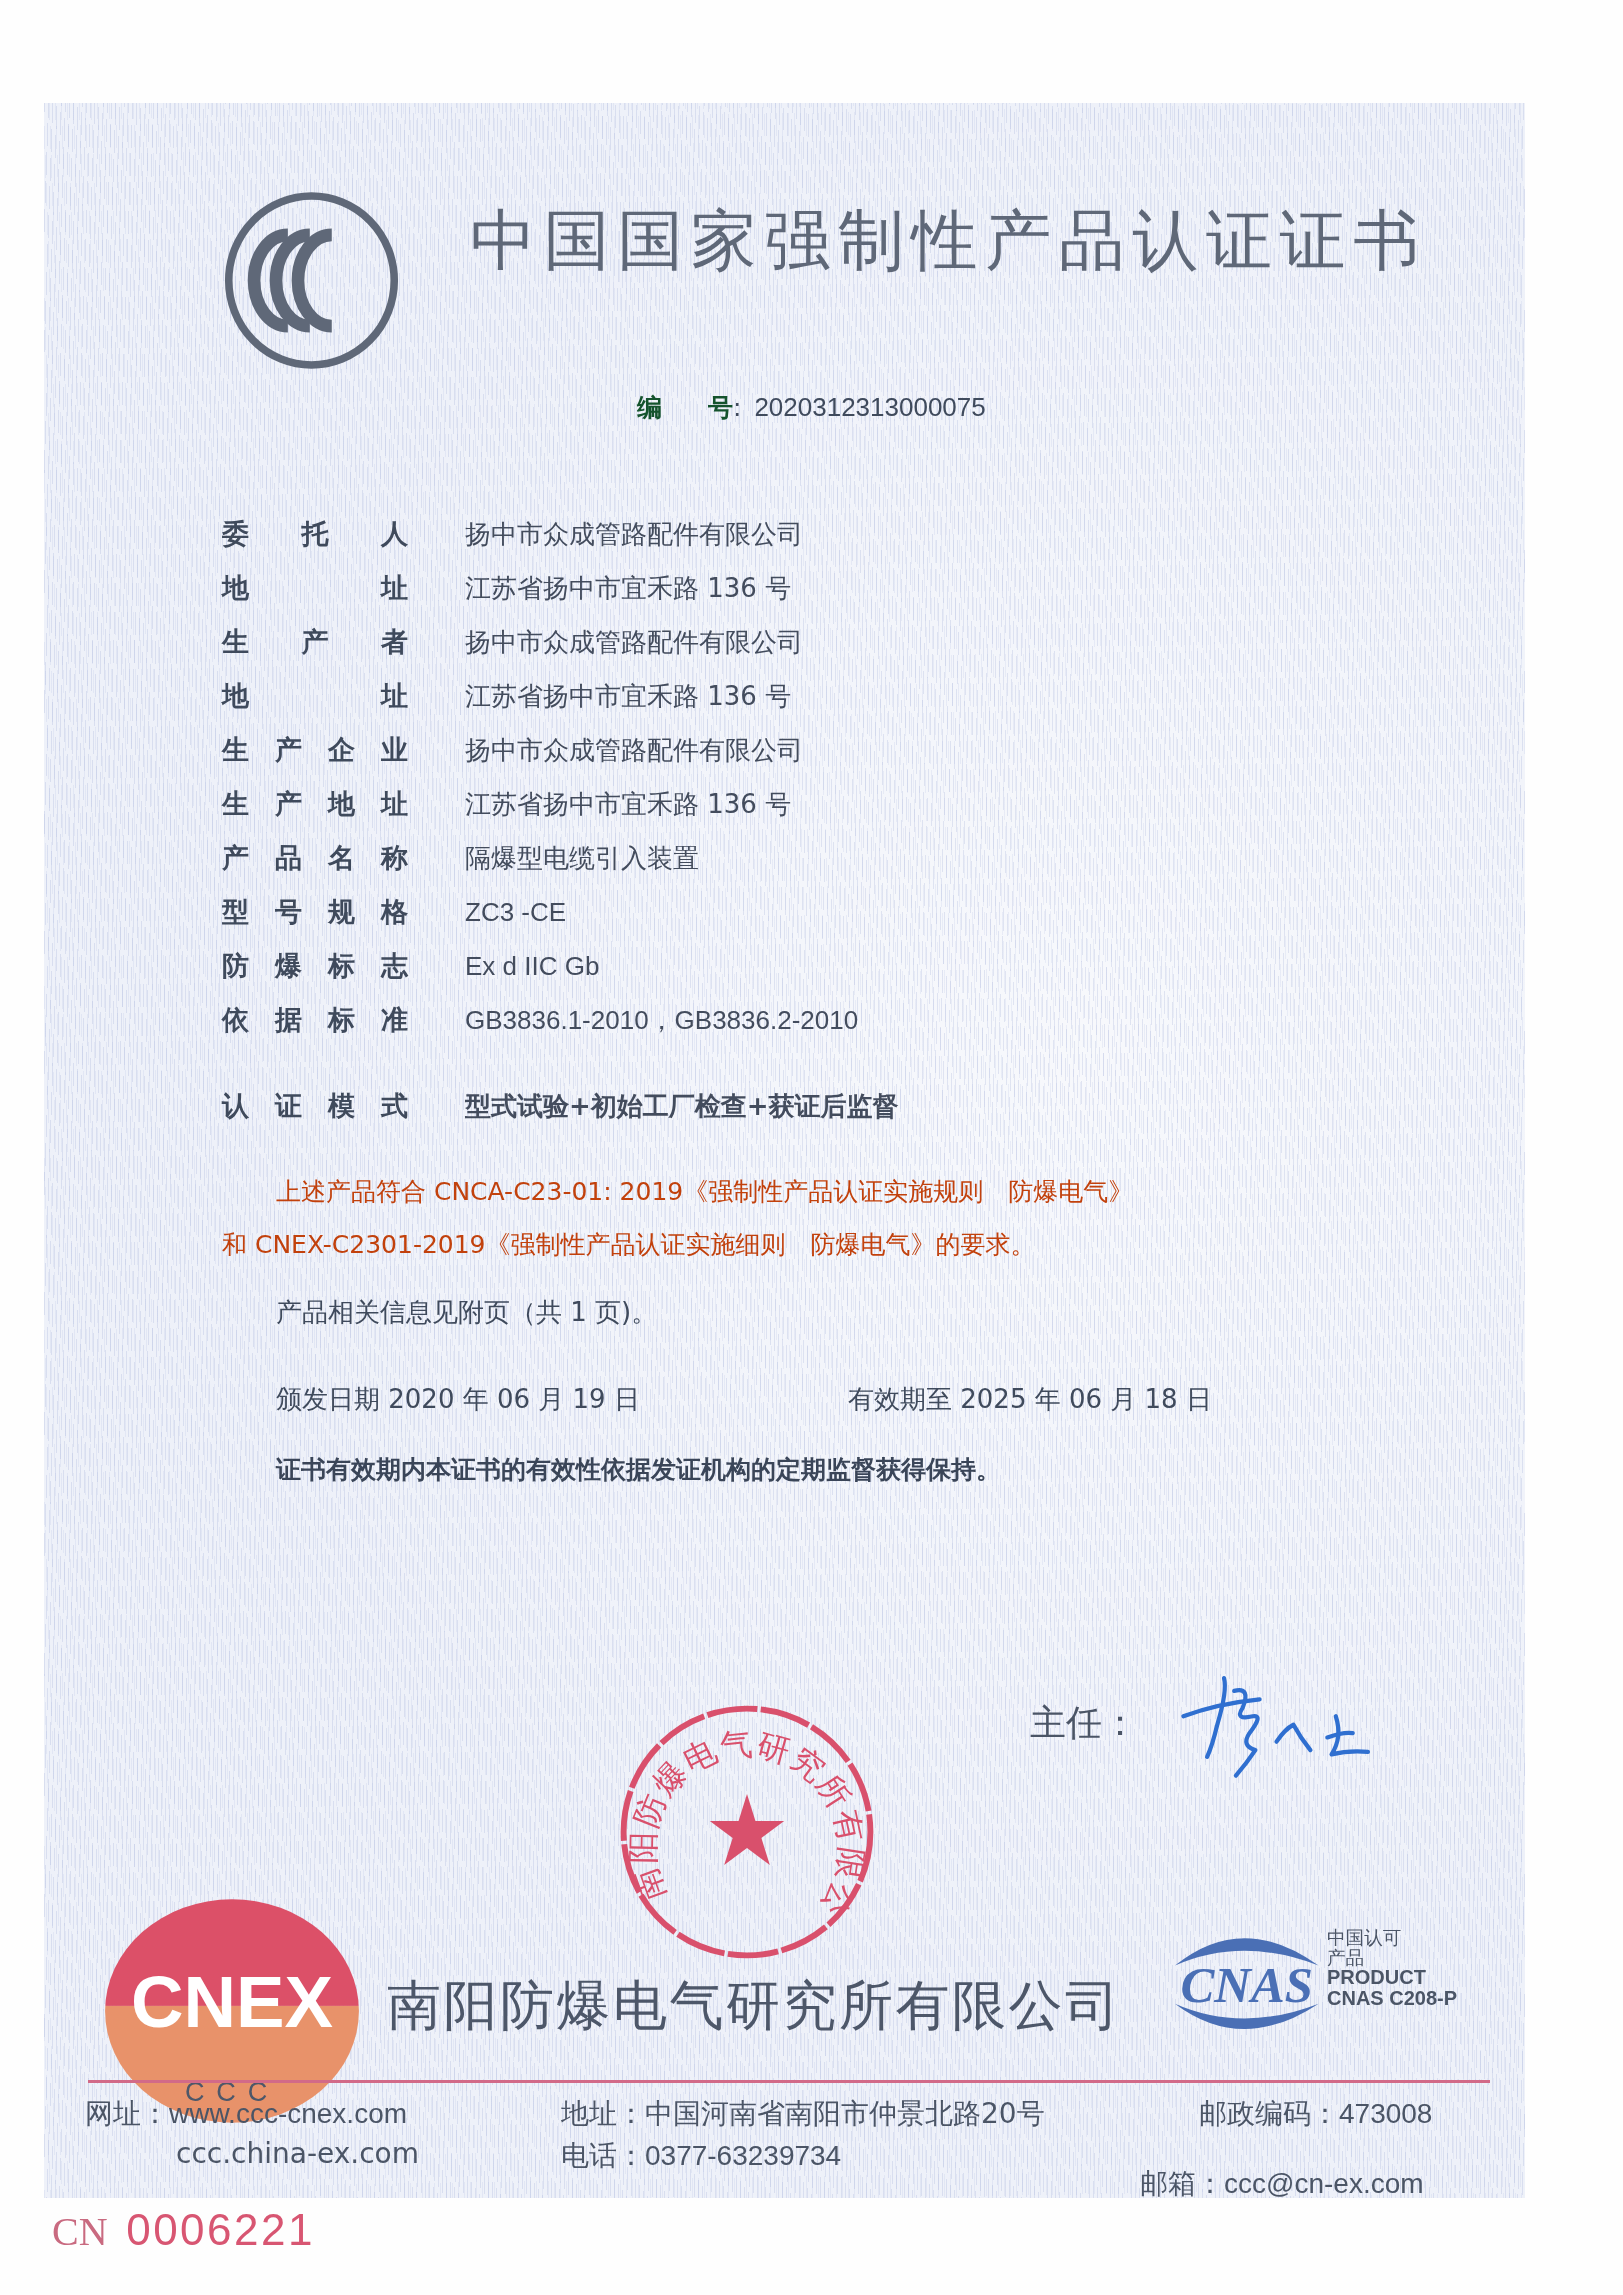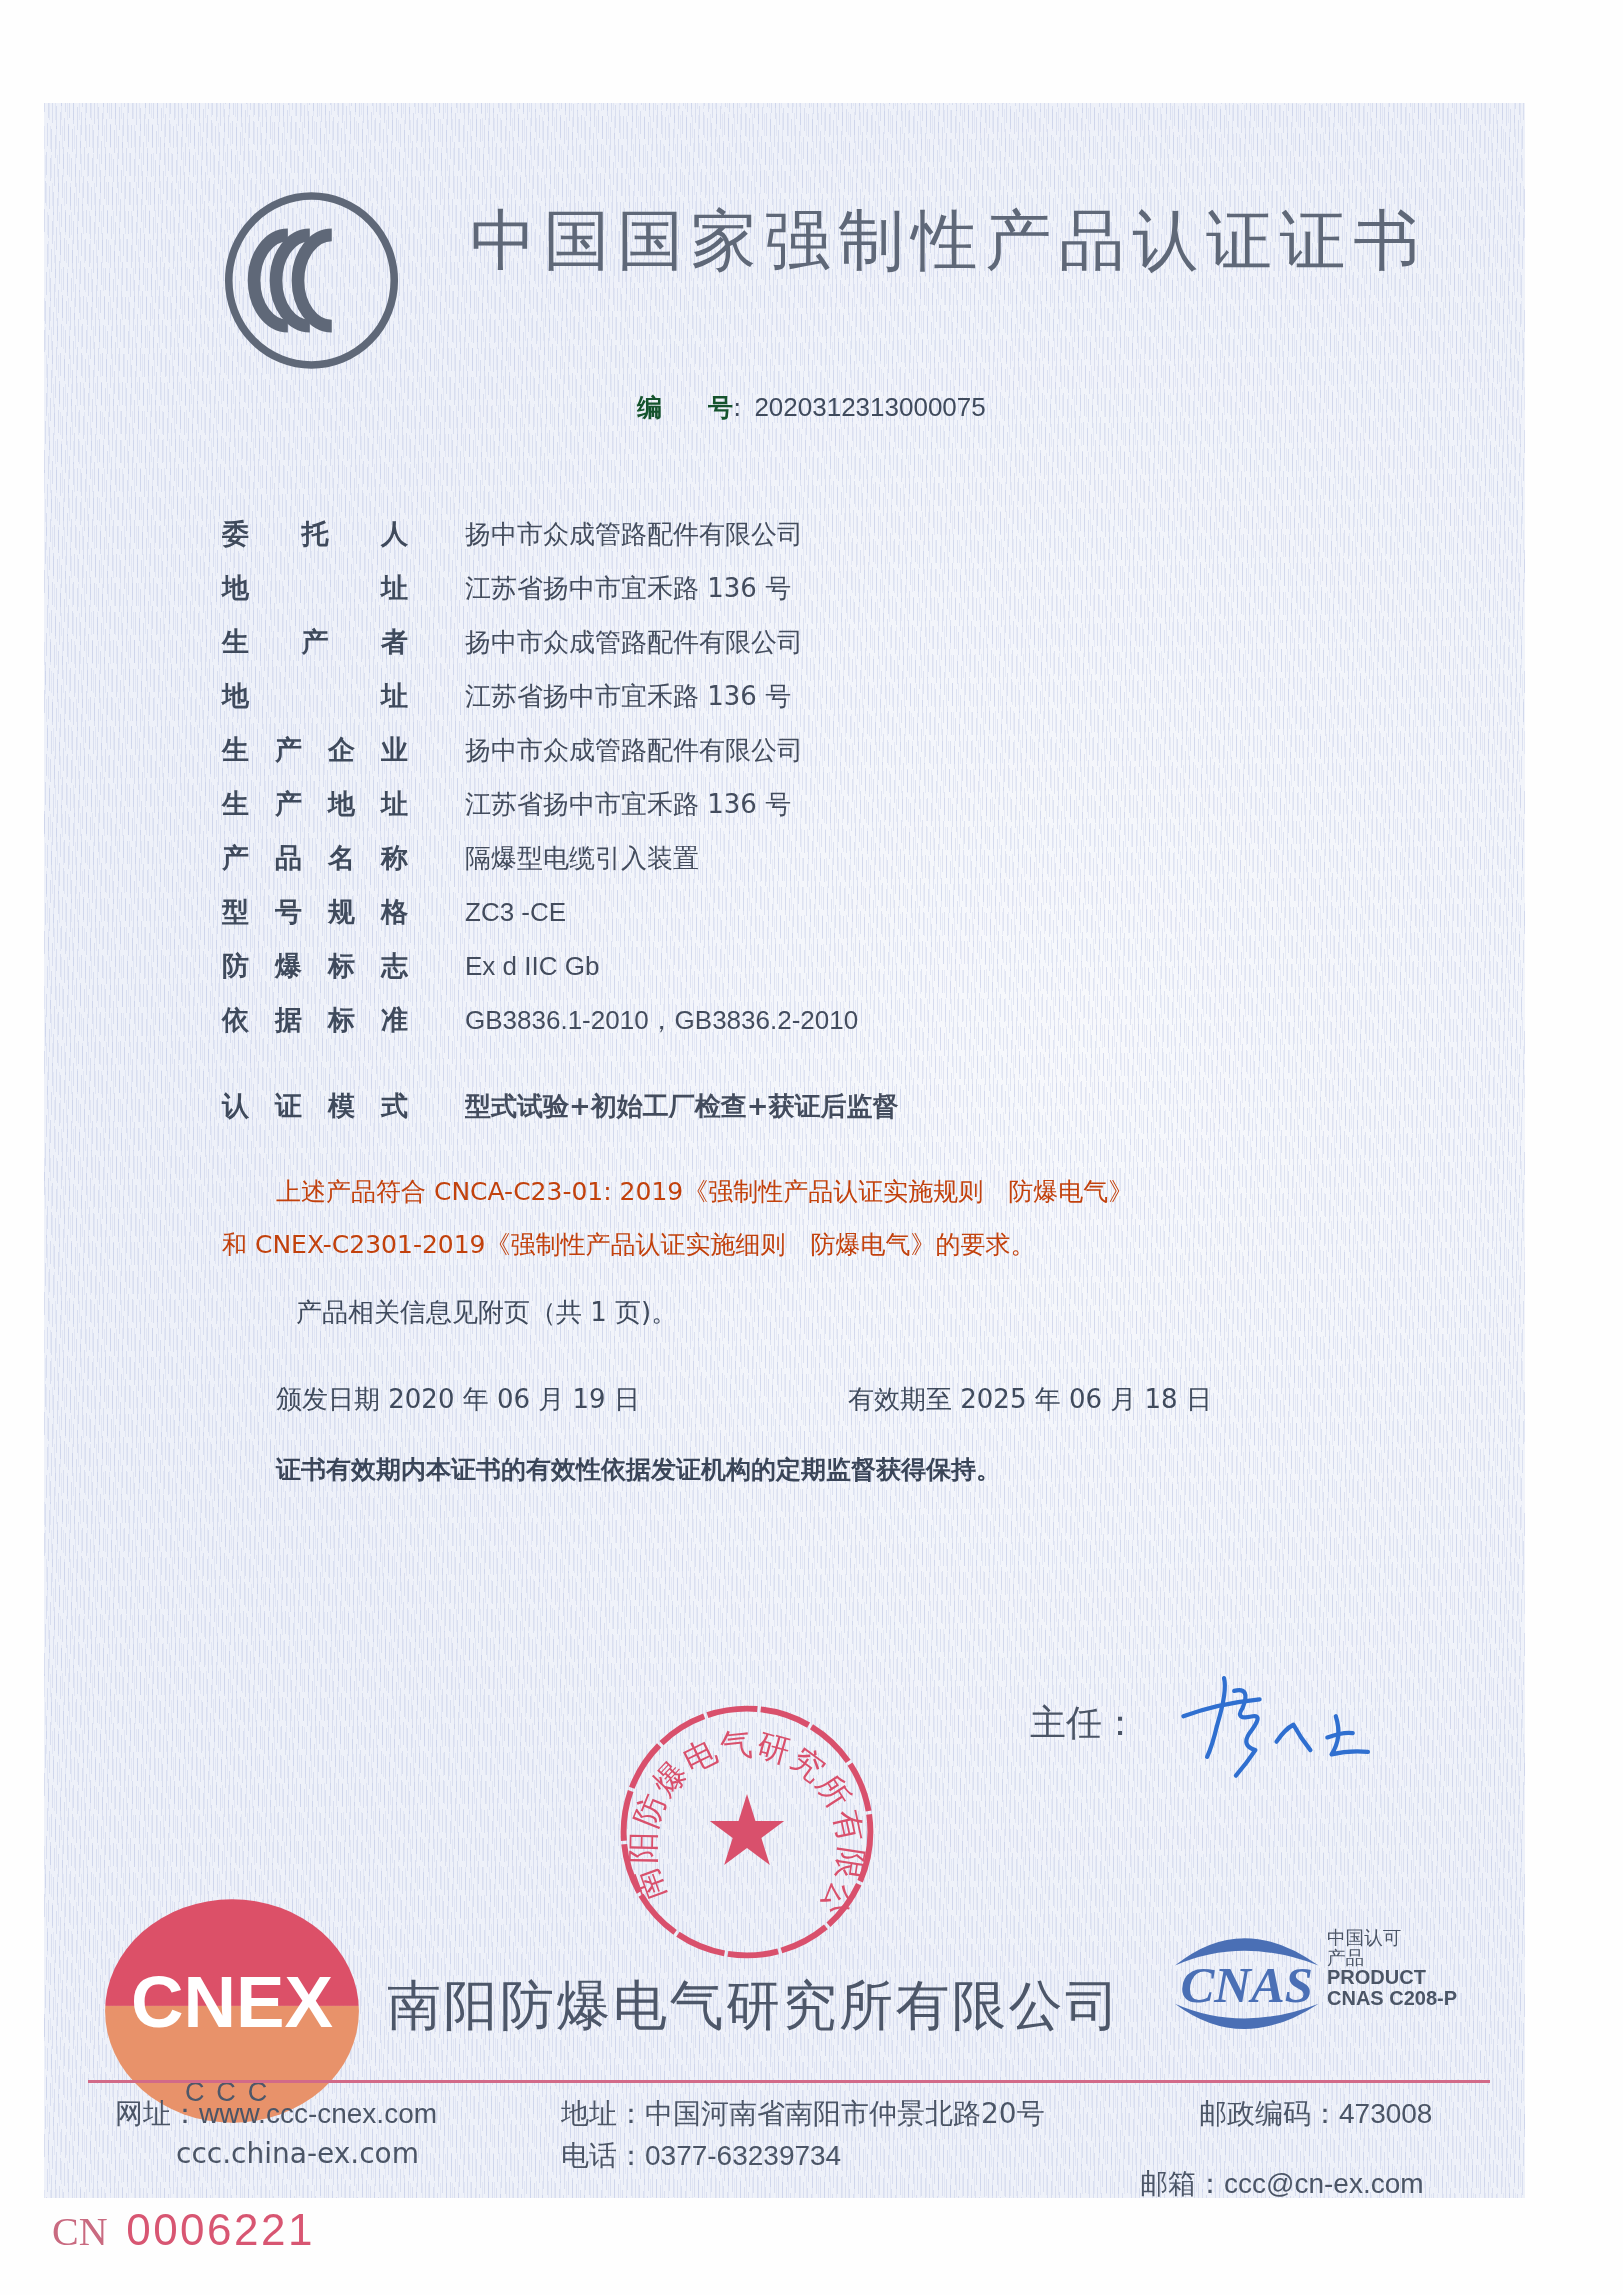--- a/index.html
+++ b/index.html
@@ -39,21 +39,21 @@
   }
   .row .value { font-size: 26px; color: #434c5d; white-space: nowrap; }
   .row .value.latin { font-family: "Liberation Sans", sans-serif; font-size: 26px; }
   .mode { left: 222px; top: 1079px; }
   .mode .value { font-weight: bold; }
 
   
   .stmt { font-size: 25px; font-weight: normal; color: #c2410c; white-space: nowrap; }
   .stmt1 { left: 276px; top: 1175px; }
   .stmt2 { left: 222px; top: 1228px; }
-  .annex { left: 276px; top: 1295px; font-size: 26px; white-space: nowrap; margin-left: 20px; }
+  .annex { left: 276px; top: 1295px; font-size: 26px; white-space: nowrap; }
   .issue { left: 276px; top: 1382px; font-size: 26px; white-space: nowrap; }
   .expire { left: 848px; top: 1382px; font-size: 26px; white-space: nowrap; }
   .validity { left: 276px; top: 1453px; font-size: 25px; font-weight: bold; white-space: nowrap; color: #3a4558; }
 
   
   .director { left: 1030px; top: 1699px; font-size: 36px; color: #4b5566; white-space: nowrap; }
   .signature { left: 1158px; top: 1657px; width: 254px; height: 127px; }
 
   
   .seal { left: 616px; top: 1701px; width: 262px; height: 262px; }
@@ -63,21 +63,21 @@
   .company { left: 387px; top: 1970px; font-size: 54px; letter-spacing: 2.5px; color: #4d5769; white-space: nowrap; }
   .cnas { left: 1158px; top: 1919px; width: 169px; height: 127px; }
   .cnas-text { left: 1327px; top: 1928px; line-height: 1.05; white-space: nowrap; }
   .cnas-text .cn { font-family: "DejaVu Serif", serif; font-size: 18.6px; color: #4b5566; }
   .cnas-text .en { font-family: "Liberation Sans", sans-serif; font-weight: bold; font-size: 20px; color: #4b5566; }
 
   .divider { left: 88px; top: 2080px; width: 1402px; height: 3.4px; background: #d26a88; }
 
   .footer { font-size: 28px; color: #4b5566; white-space: nowrap; }
   .footer .latin { font-family: "Liberation Sans", sans-serif; }
-  .f-web1 { left: 85px; top: 2095px; margin-left: 30px; }
+  .f-web1 { left: 85px; top: 2095px; }
   .f-web2 { left: 176px; top: 2137px; }
   .f-addr { left: 561px; top: 2095px; }
   .f-tel  { left: 561px; top: 2137px; text-align: center; }
   .f-zip  { left: 1199px; top: 2095px; }
   .f-mail { left: 1140px; top: 2137px; margin-top: 28px; }
 
   .serial { left: 52px; top: 2205px; white-space: nowrap; color: #d0627a; }
   .serial .cn { font-family: "Liberation Serif", serif; font-size: 40px; color: #c96a80; }
   .serial .num { font-family: "Liberation Sans", sans-serif; font-size: 44px; margin-left: 18.6px; letter-spacing: 2.5px; color: #d85672; }
 </style>

